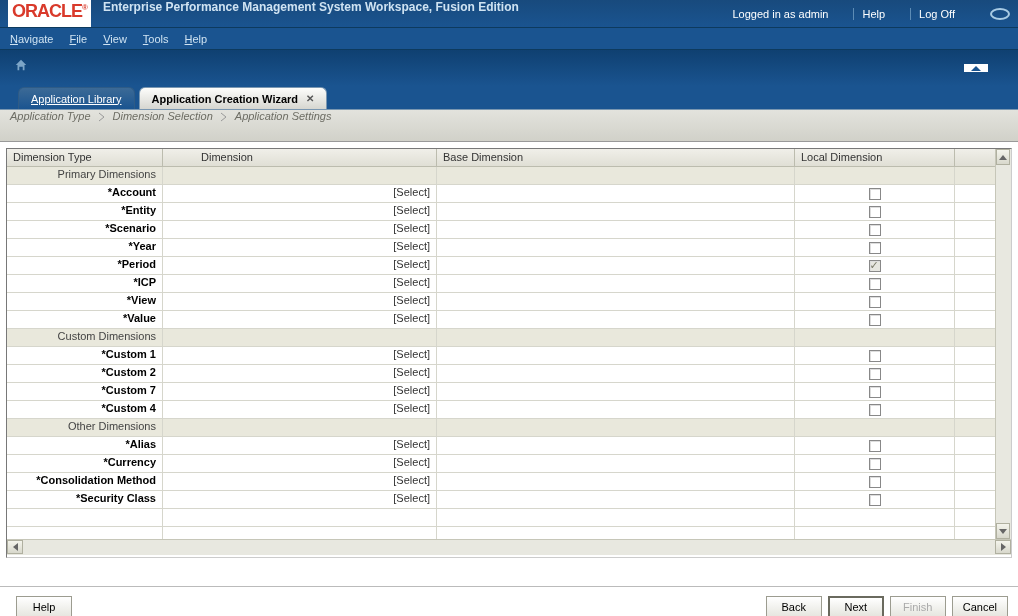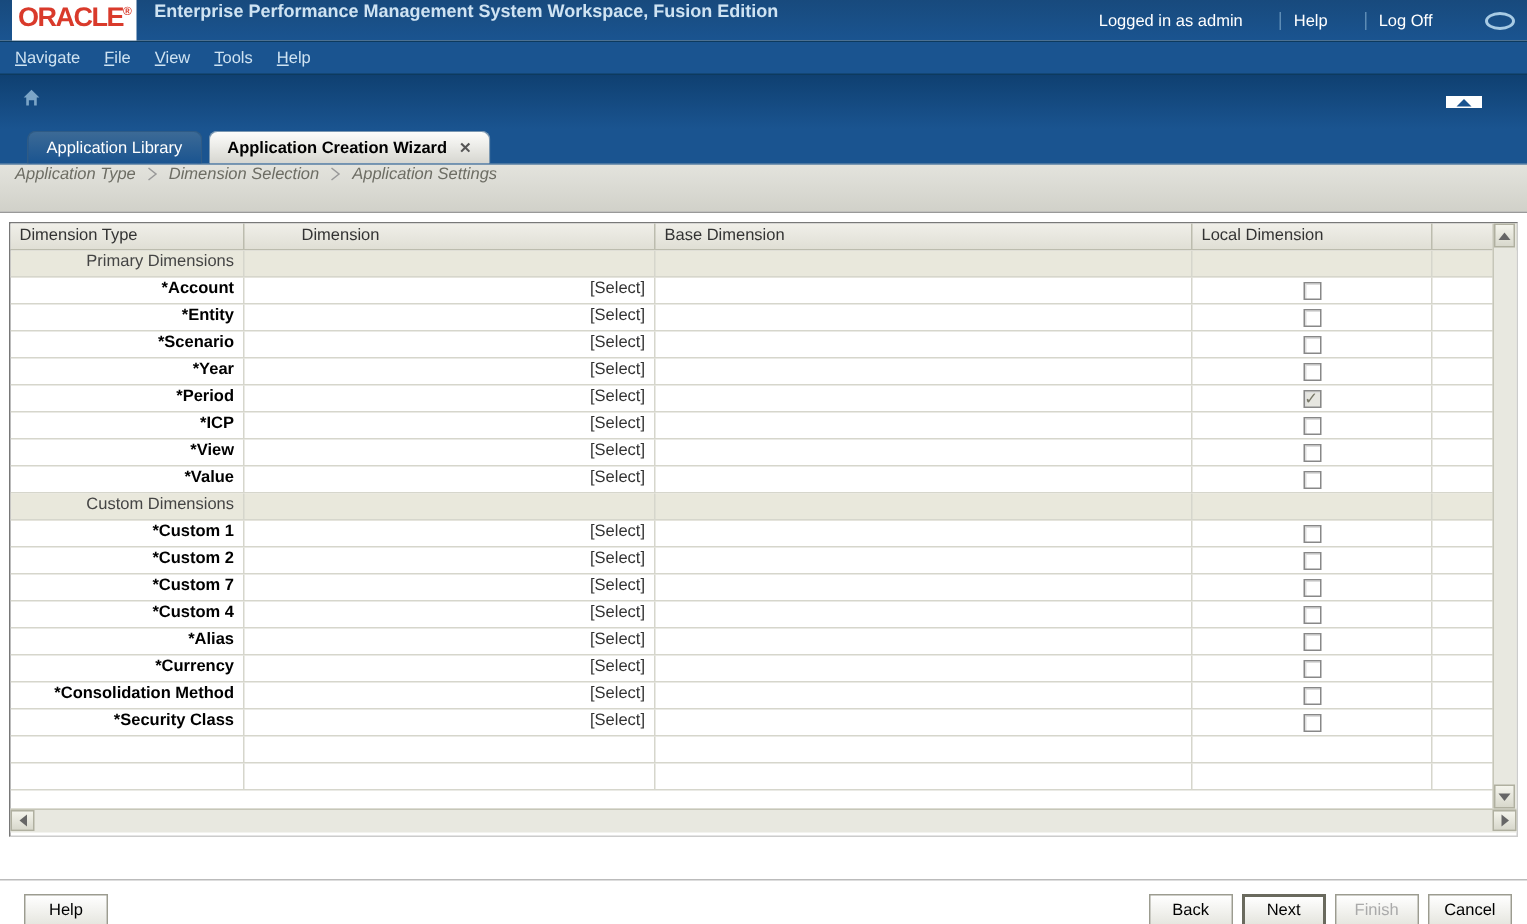--- a/index.html
+++ b/index.html
@@ -18,21 +18,21 @@
 .menu-item { color: #cfe3f2; font-size: 11px; cursor: pointer; }
 .menu-item .ul { text-decoration: underline; }
 
 .subbar { background: linear-gradient(#0f4071, #1a5490); height: 36px; position: relative; }
 .home-icon { position:absolute; left:14px; top:8px; width:14px; height:14px; color:#5d8cb5;}
 .subbar-collapse { position:absolute; right:30px; top:14px; width:24px; height:8px; background:#fff; display:flex; align-items:center; justify-content:center;}
 .subbar-collapse::after{content:""; border-left:5px solid transparent; border-right:5px solid transparent; border-bottom:5px solid #1a5490;}
 
 .tabstrip { background: #1a5490; height: 24px; display: flex; align-items: flex-end; padding-left: 18px; border-bottom: 1px solid #7a97b1;}
 .tab { height: 22px; padding: 0 12px; display: flex; align-items: center; font-size: 11px; border-top-left-radius: 6px; border-top-right-radius: 6px; margin-right: 4px; cursor: pointer; border: 1px solid #2e5b86; border-bottom:none;}
-.tab.inactive { background: linear-gradient(#3c6a96, #1a5490); color: #fff; }
+.tab.inactive { background: linear-gradient(#3c6a96, #1a5490); color: #fff; text-decoration: underline; }
 .tab.active { background: linear-gradient(#fdfdfb, #d6d6d0); color: #000; font-weight: bold; border-color:#7a97b1;}
 .tab-close { margin-left: 8px; font-family: Arial; font-size: 10px; color: #555; cursor: pointer; }
 
 .breadcrumb { background: linear-gradient(#e3e3dd, #d1d1c9); height: 32px; border-bottom: 1px solid #999; display: flex; align-items: flex-start; padding: 0 6px; font-size: 11px; }
 .bc-step { padding: 0 4px; font-style: italic; color: #6d6d64; }
 .bc-step.done { color: #6d6d64; }
 .bc-sep { margin: 0 2px; color: #888; }
 .bc-sep svg { vertical-align:middle;}
 
 .content { padding: 6px; height: 444px; }
@@ -252,20 +252,27 @@
         </div>
         <div class="grow">
           <div class="gc col-type">&nbsp;&nbsp;<span class="dim-label">*Custom 4</span></div>
           <div class="gc col-dim sel">[Select]</div>
           <div class="gc col-base"></div>
           <div class="gc col-local local-cell">
             <span class="chk"></span>
           </div>
           <div class="gc col-end"></div>
         </div>
+        <div class="grow section">
+          <div class="gc col-type">Other Dimensions</div>
+          <div class="gc col-dim"></div>
+          <div class="gc col-base"></div>
+          <div class="gc col-local"></div>
+          <div class="gc col-end"></div>
+        </div>
         <div class="grow">
           <div class="gc col-type">&nbsp;&nbsp;<span class="dim-label">*Alias</span></div>
           <div class="gc col-dim sel">[Select]</div>
           <div class="gc col-base"></div>
           <div class="gc col-local local-cell">
             <span class="chk"></span>
           </div>
           <div class="gc col-end"></div>
         </div>
         <div class="grow">

